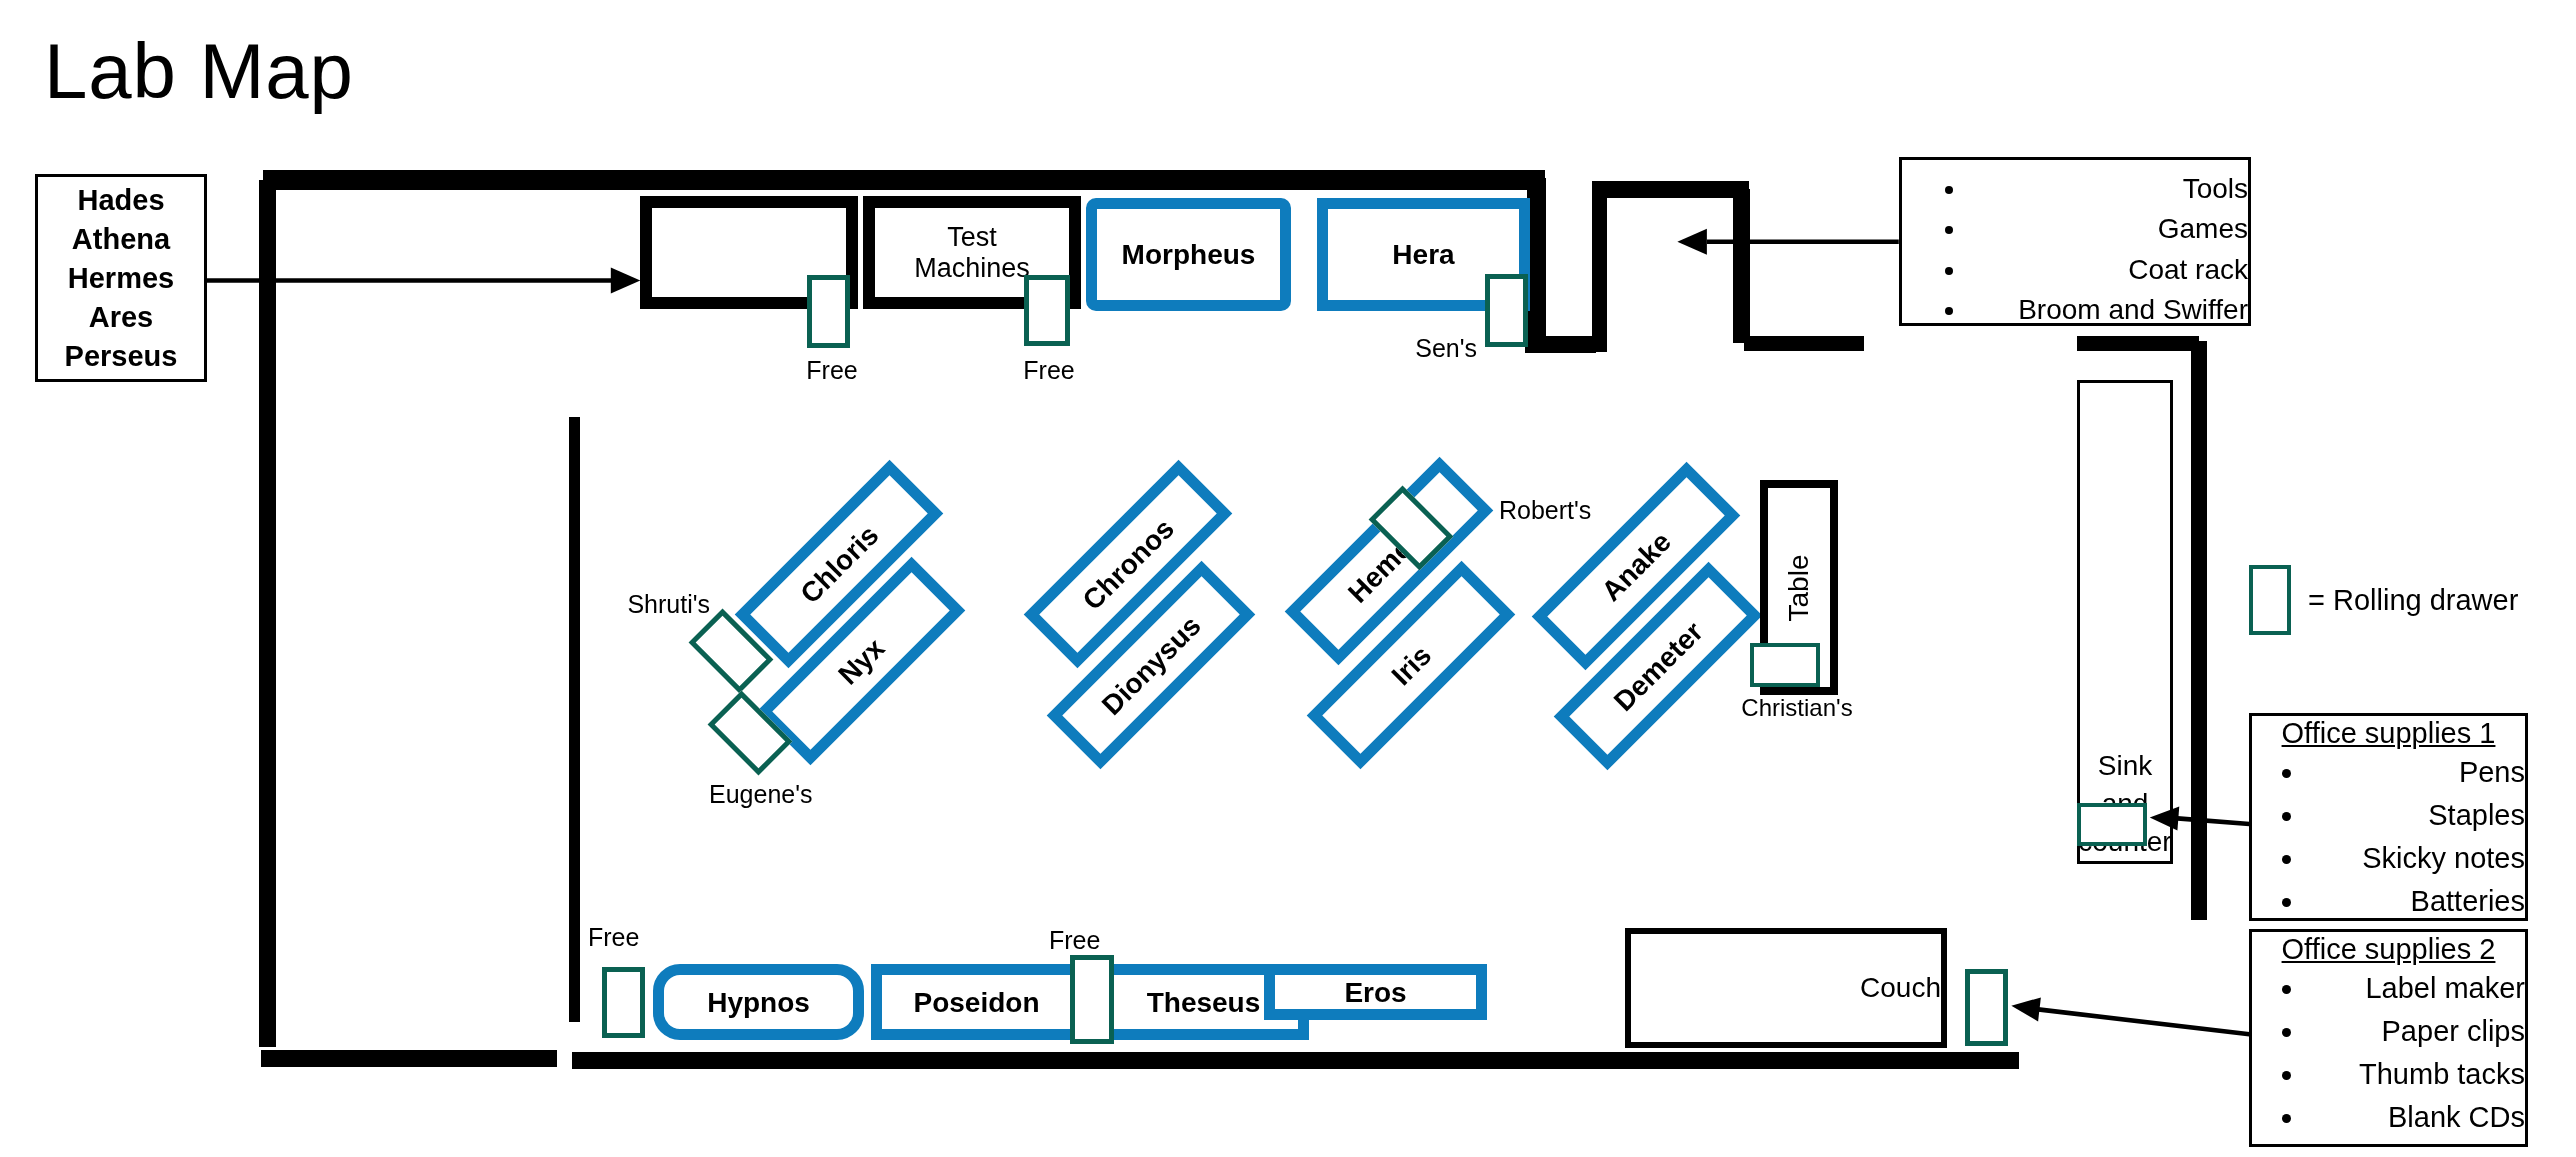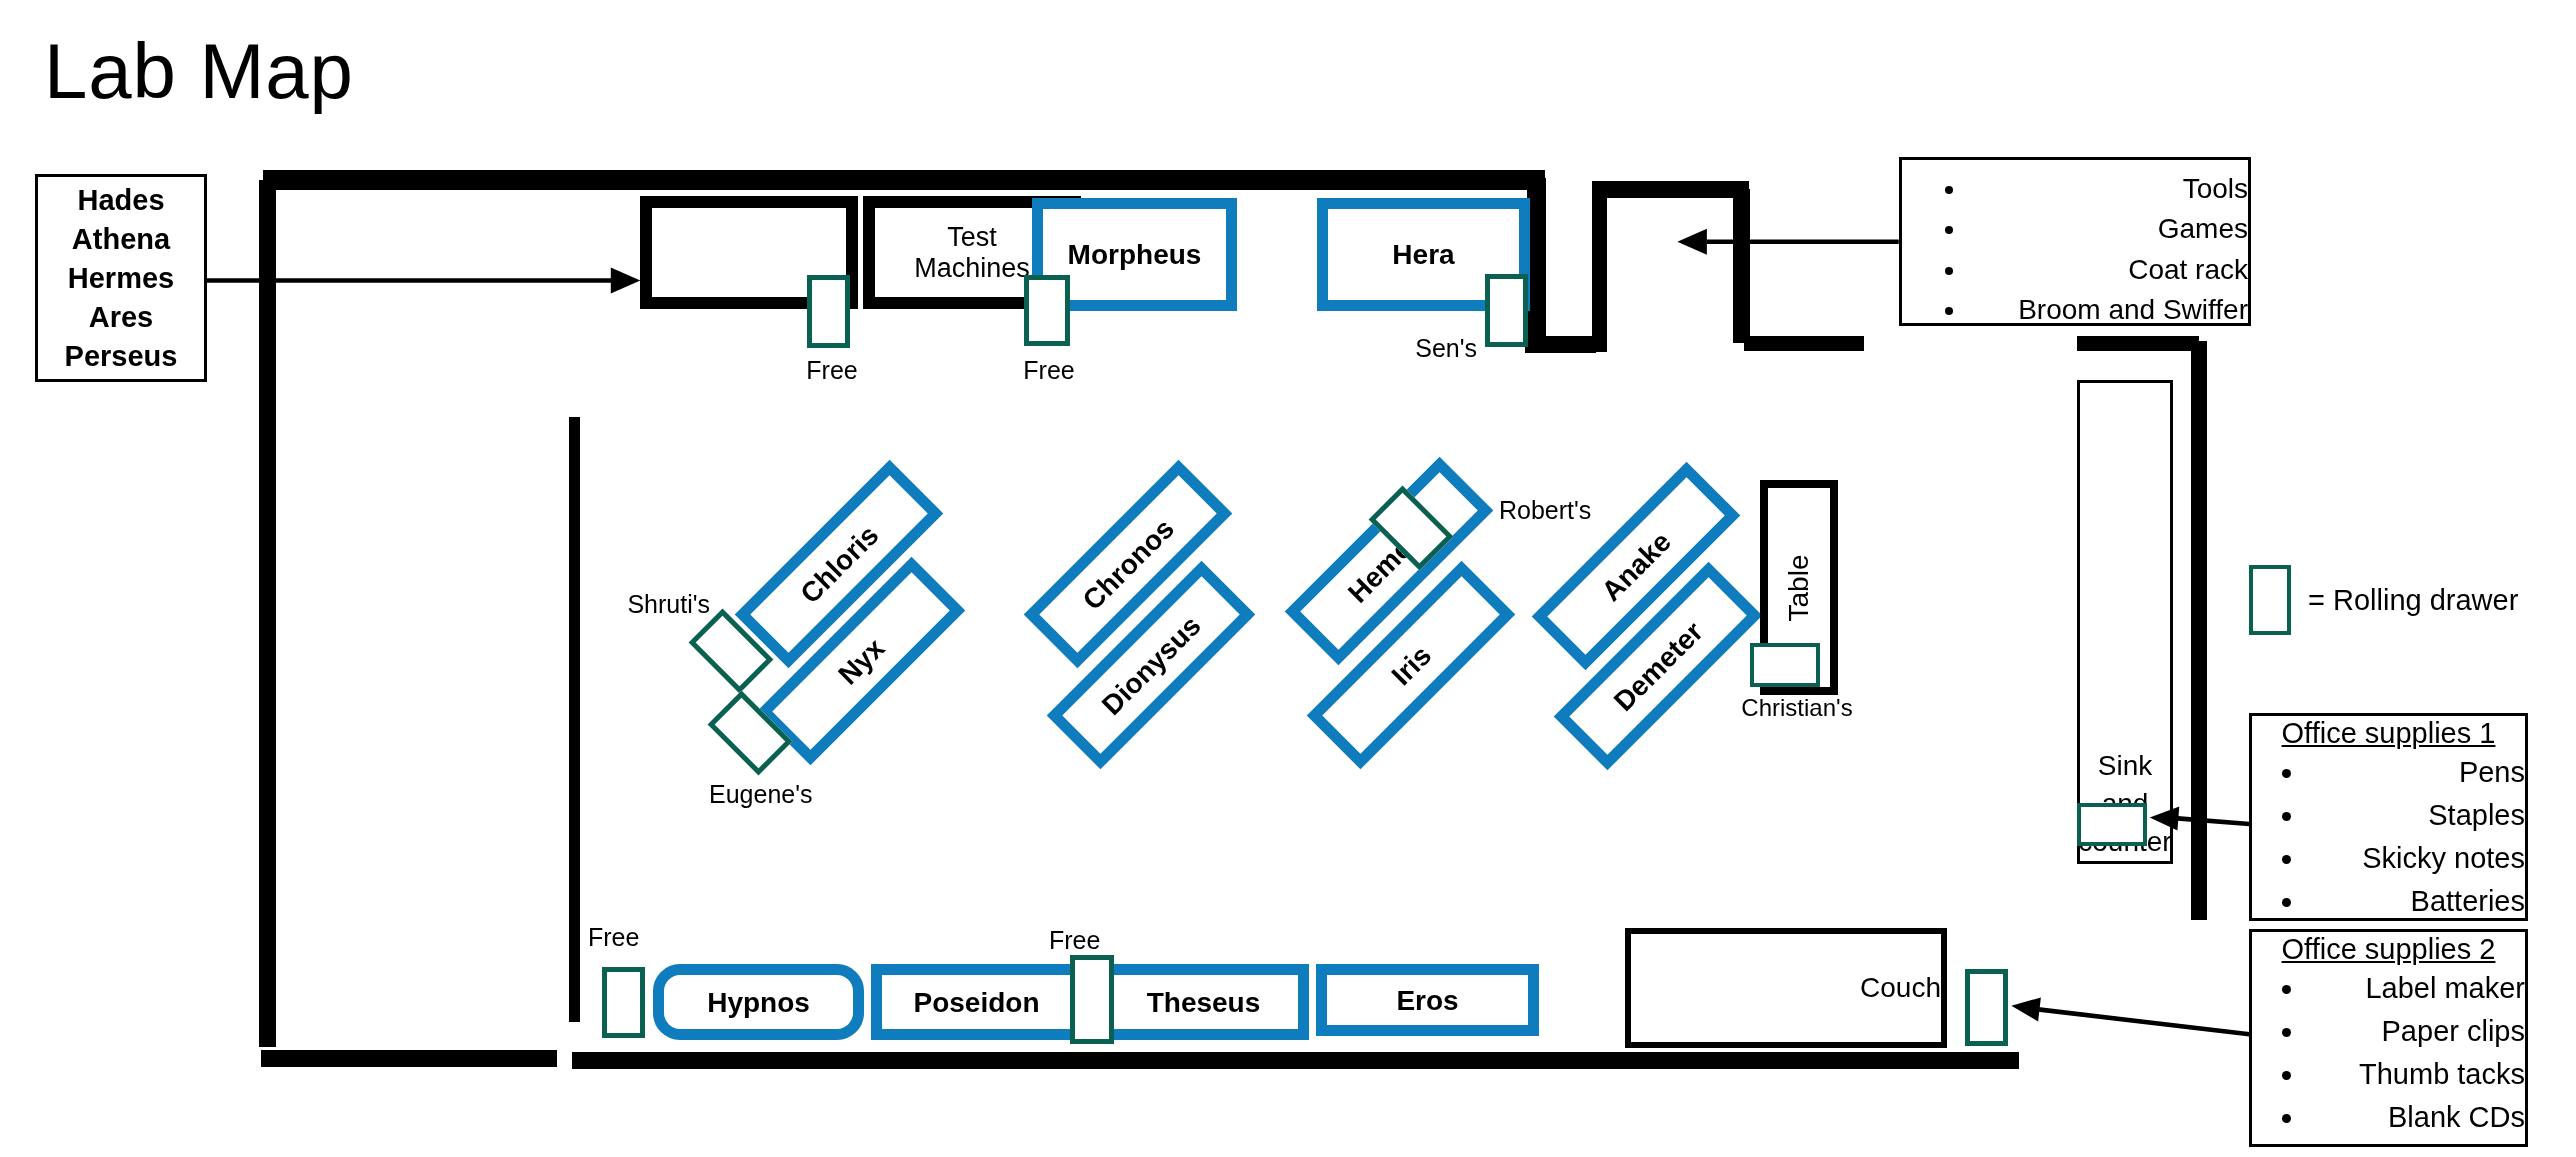--- a/index.html
+++ b/index.html
@@ -83,21 +83,21 @@
   <div class="wall" style="left:2077px; top:336px; width:122px; height:14.8px;"></div>
   <div class="wall" style="left:2191px; top:341px; width:15.7px; height:579px;"></div>
   <div class="wall" style="left:261px; top:1050px; width:296px; height:16.6px;"></div>
   <div class="wall" style="left:572px; top:1052px; width:1447px; height:16.6px;"></div>
   <div class="wall" style="left:569px; top:417px; width:11px; height:605px;"></div>
 
   <div class="desk" style="left:640px; top:196px; width:218px; height:113px;"></div>
   <div class="desk regular" style="left:863px; top:196px; width:218px; height:113px;">
     <span style="max-width:157px;">Test Machines</span>
   </div>
-  <div class="desk blue" style="left:1032px; top:198px; width:205px; height:113px;">
+  <div class="desk blue" style="left:1086px; top:198px; width:205px; height:113px;border-radius:10px;">
     <span>Morpheus</span>
   </div>
   <div class="desk blue" style="left:1317px; top:198px; width:213px; height:113px;">
     <span>Hera</span>
   </div>
 
   <div class="drawer" style="left:807px; top:275px; width:43px; height:73px;"></div>
   <div class="drawer" style="left:1024px; top:275px; width:46px; height:71px;"></div>
   <div class="drawer" style="left:1485px; top:274px; width:43px; height:73px;"></div>
   <div class="lbl center" style="left:832px; top:356px;">Free</div>
@@ -185,21 +185,21 @@
   <div class="lbl" style="left:588px; top:923px;">Free</div>
   <div class="desk blue" style="left:653px; top:964px; width:211px; height:76px;border-radius:27px;">
     <span>Hypnos</span>
   </div>
   <div class="desk blue" style="left:871px; top:964px; width:211px; height:76px;">
     <span>Poseidon</span>
   </div>
   <div class="desk blue" style="left:1098px; top:964px; width:211px; height:76px;">
     <span>Theseus</span>
   </div>
-  <div class="desk blue" style="left:1316px; top:964px; width:223px; height:72px;">
+  <div class="desk blue" style="left:1264px; top:964px; width:223px; height:56px;">
     <span>Eros</span>
   </div>
   <div class="drawer" style="left:1070px; top:955px; width:44px; height:89px;"></div>
   <div class="lbl" style="left:1049px; top:926px;">Free</div>
 
   <div class="couch-box">
     <span>Couch</span>
   </div>
   <div class="drawer" style="left:1965px; top:969px; width:43px; height:77px;"></div>
 

